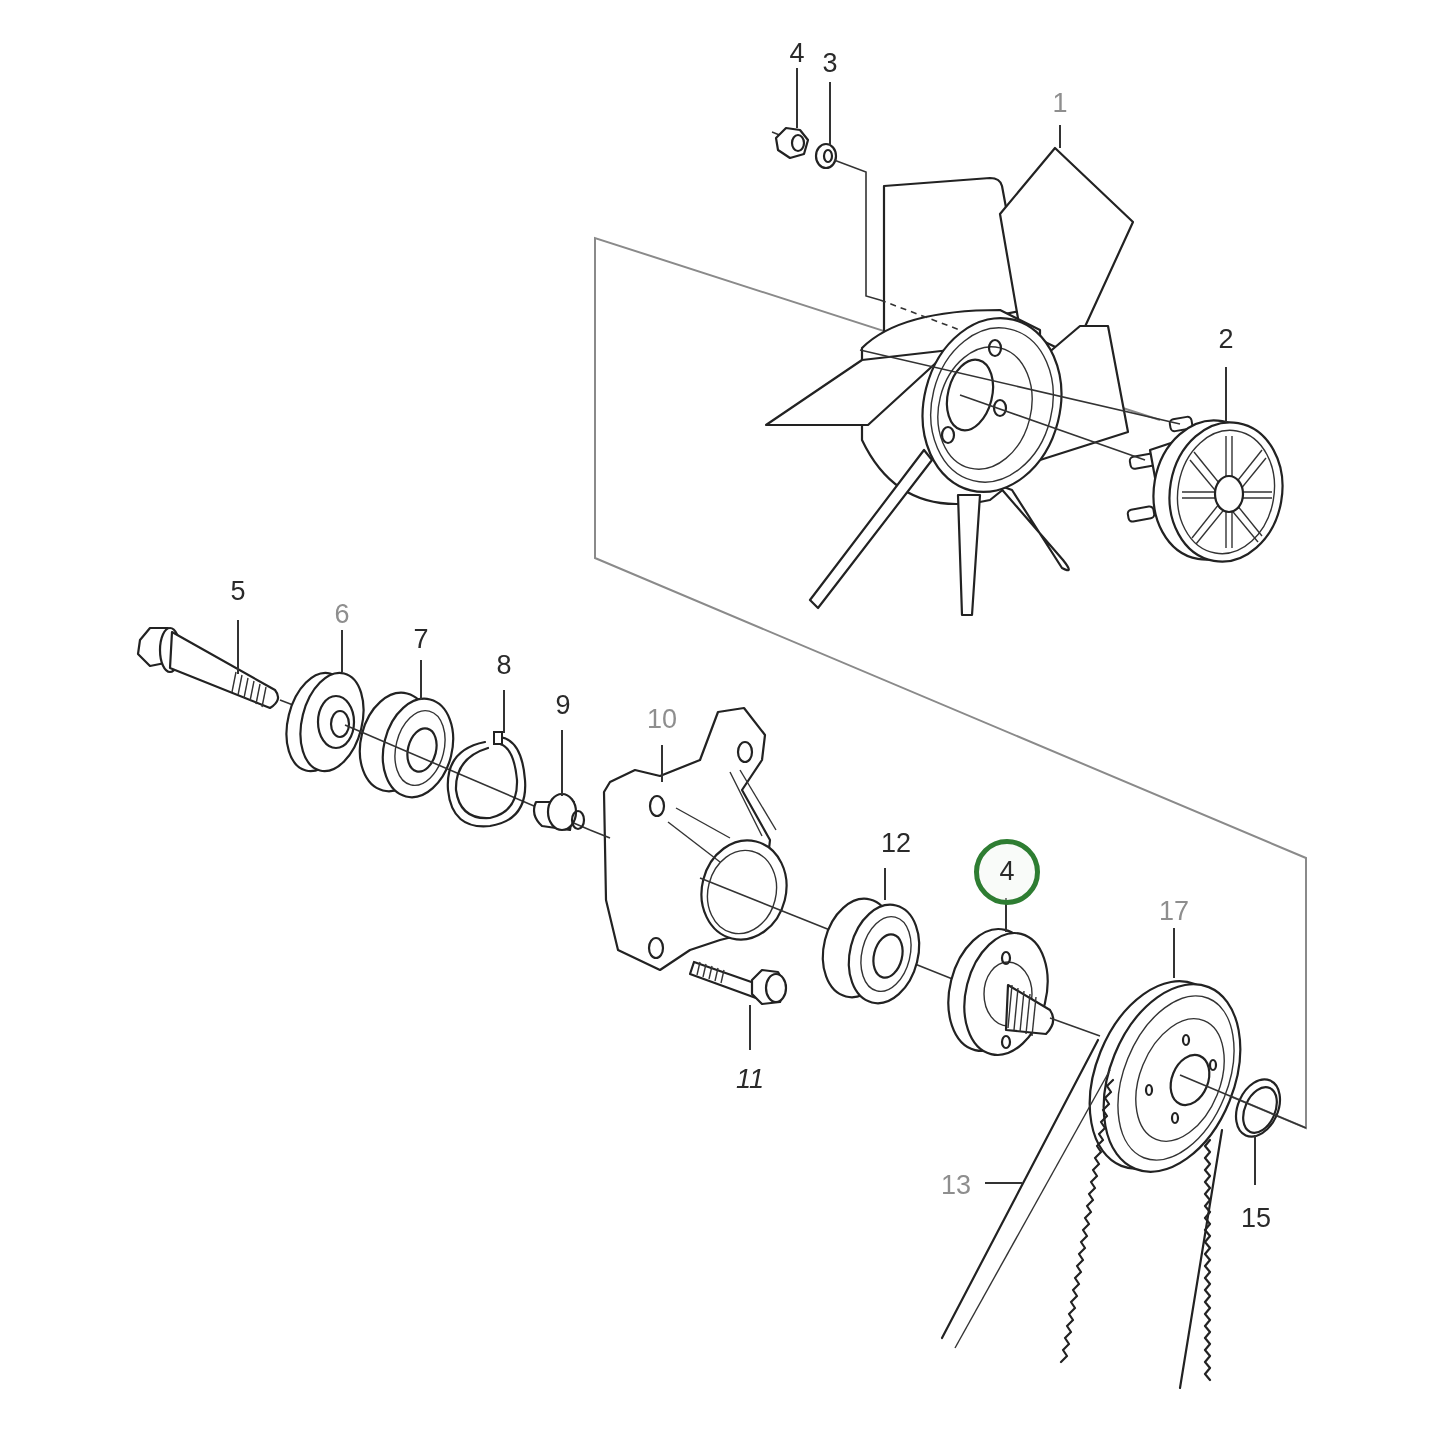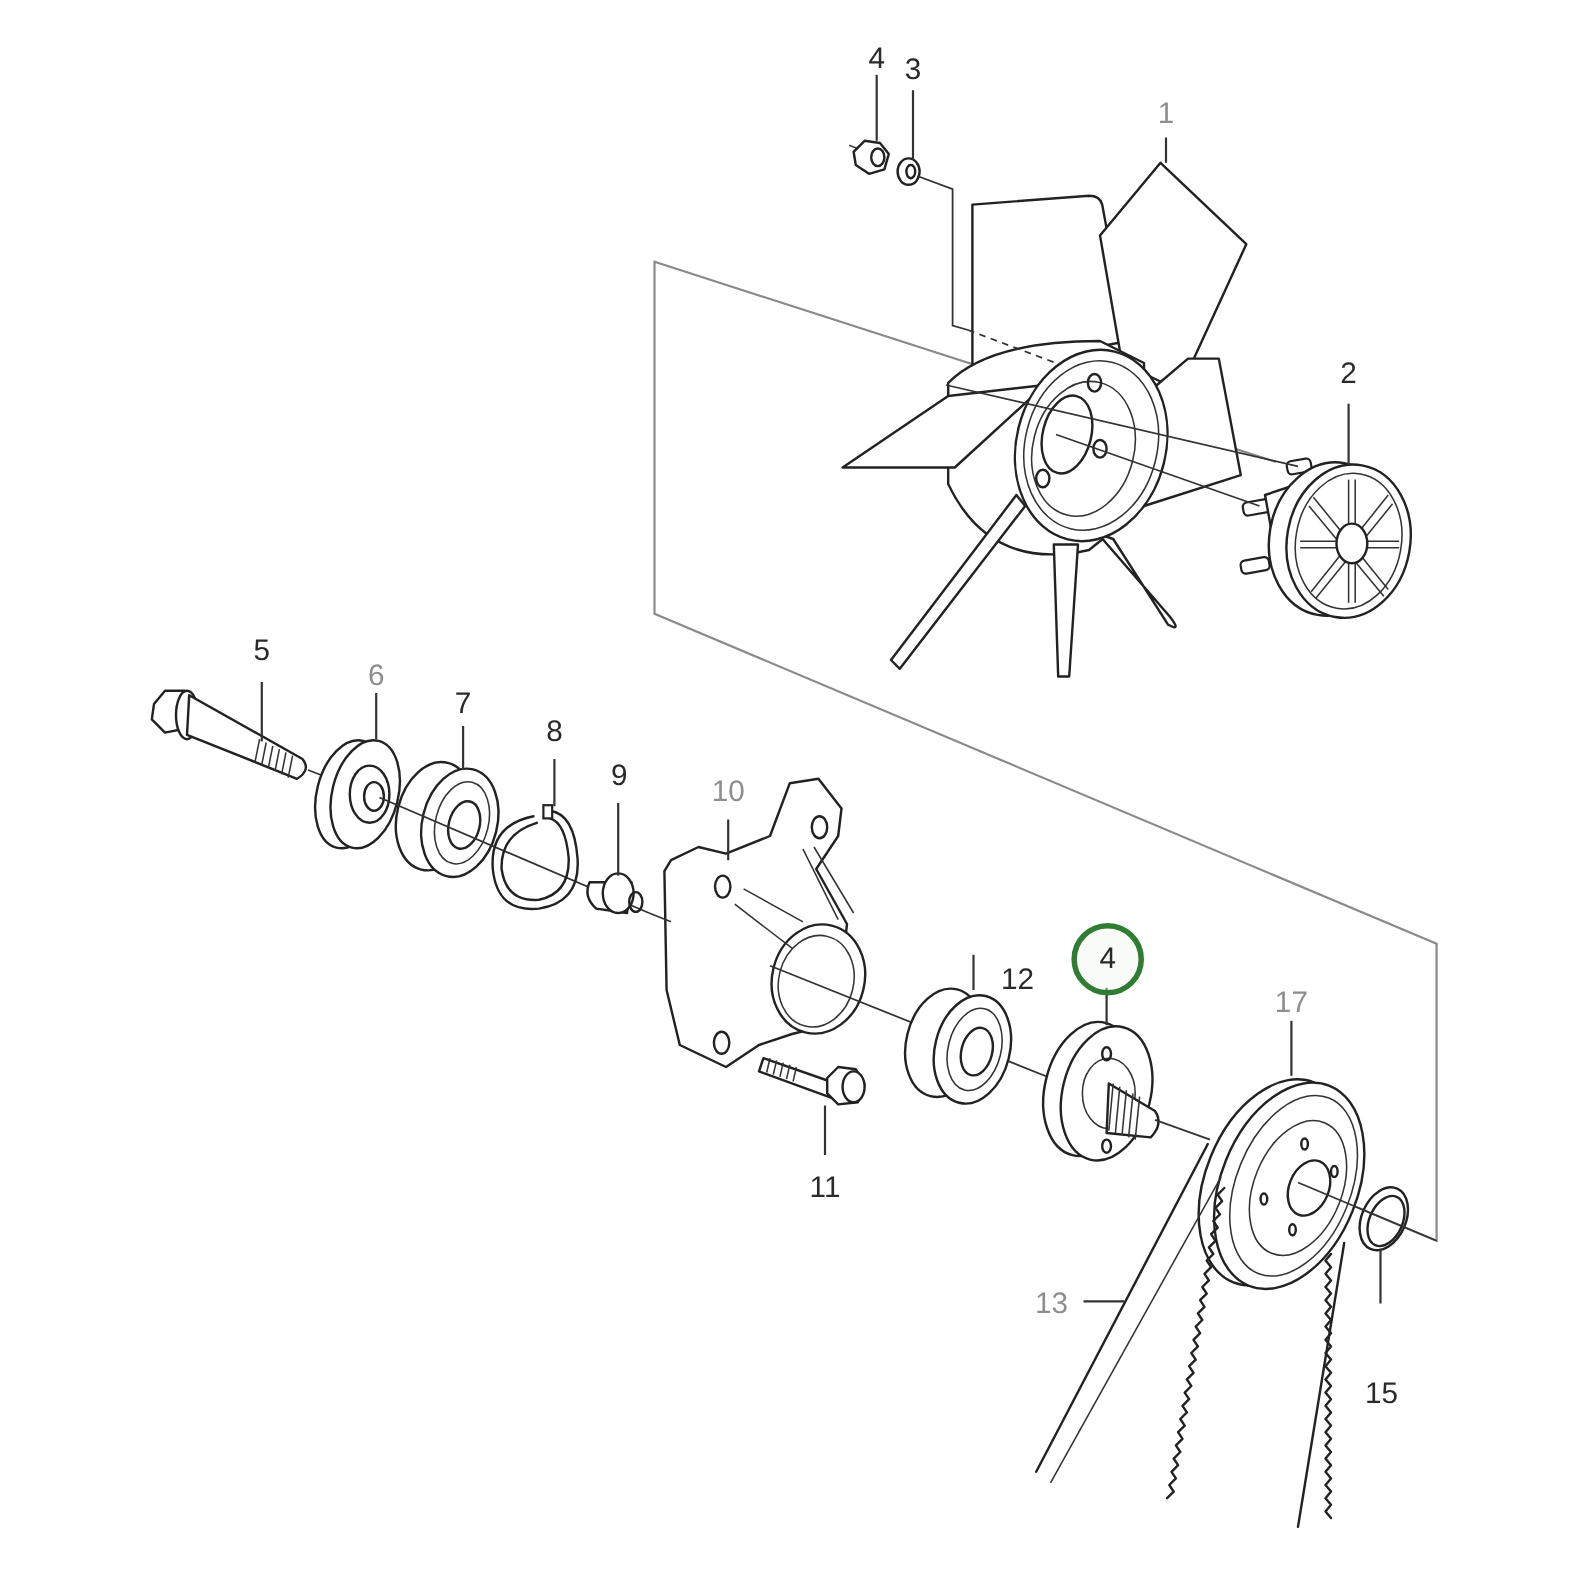--- a/index.html
+++ b/index.html
@@ -240,19 +240,19 @@
 <div class="lbl gray" style="left:1060px; top:90px;">1</div>
 <div class="lbl dark" style="left:1226px; top:326px;">2</div>
 <div class="lbl dark" style="left:830px; top:50px;">3</div>
 <div class="lbl dark" style="left:797px; top:40px;">4</div>
 <div class="lbl dark" style="left:238px; top:578px;">5</div>
 <div class="lbl gray" style="left:342px; top:601px;">6</div>
 <div class="lbl dark" style="left:421px; top:626px;">7</div>
 <div class="lbl dark" style="left:504px; top:652px;">8</div>
 <div class="lbl dark" style="left:563px; top:692px;">9</div>
 <div class="lbl gray" style="left:662px; top:706px;">10</div>
-<div class="lbl dark" style="left:750px; top:1066px;">11</div>
-<div class="lbl dark" style="left:896px; top:877px;margin-left:29px;">12</div>
+<div class="lbl dark" style="left:750px; top:1066px;font-style:italic;">11</div>
+<div class="lbl dark" style="left:896px; top:830px;">12</div>
 <div class="hl-ring" style="left:974px; top:839px; width:66px; height:66px;"></div>
 <div class="lbl dark" style="left:1007px; top:858px;">4</div>
 <div class="lbl gray" style="left:1174px; top:898px;">17</div>
-<div class="lbl dark" style="left:1256px; top:1205px;margin-top:48px;">15</div>
+<div class="lbl dark" style="left:1256px; top:1205px;">15</div>
 <div class="lbl gray" style="left:956px; top:1172px;">13</div>
 
 </body></html>

